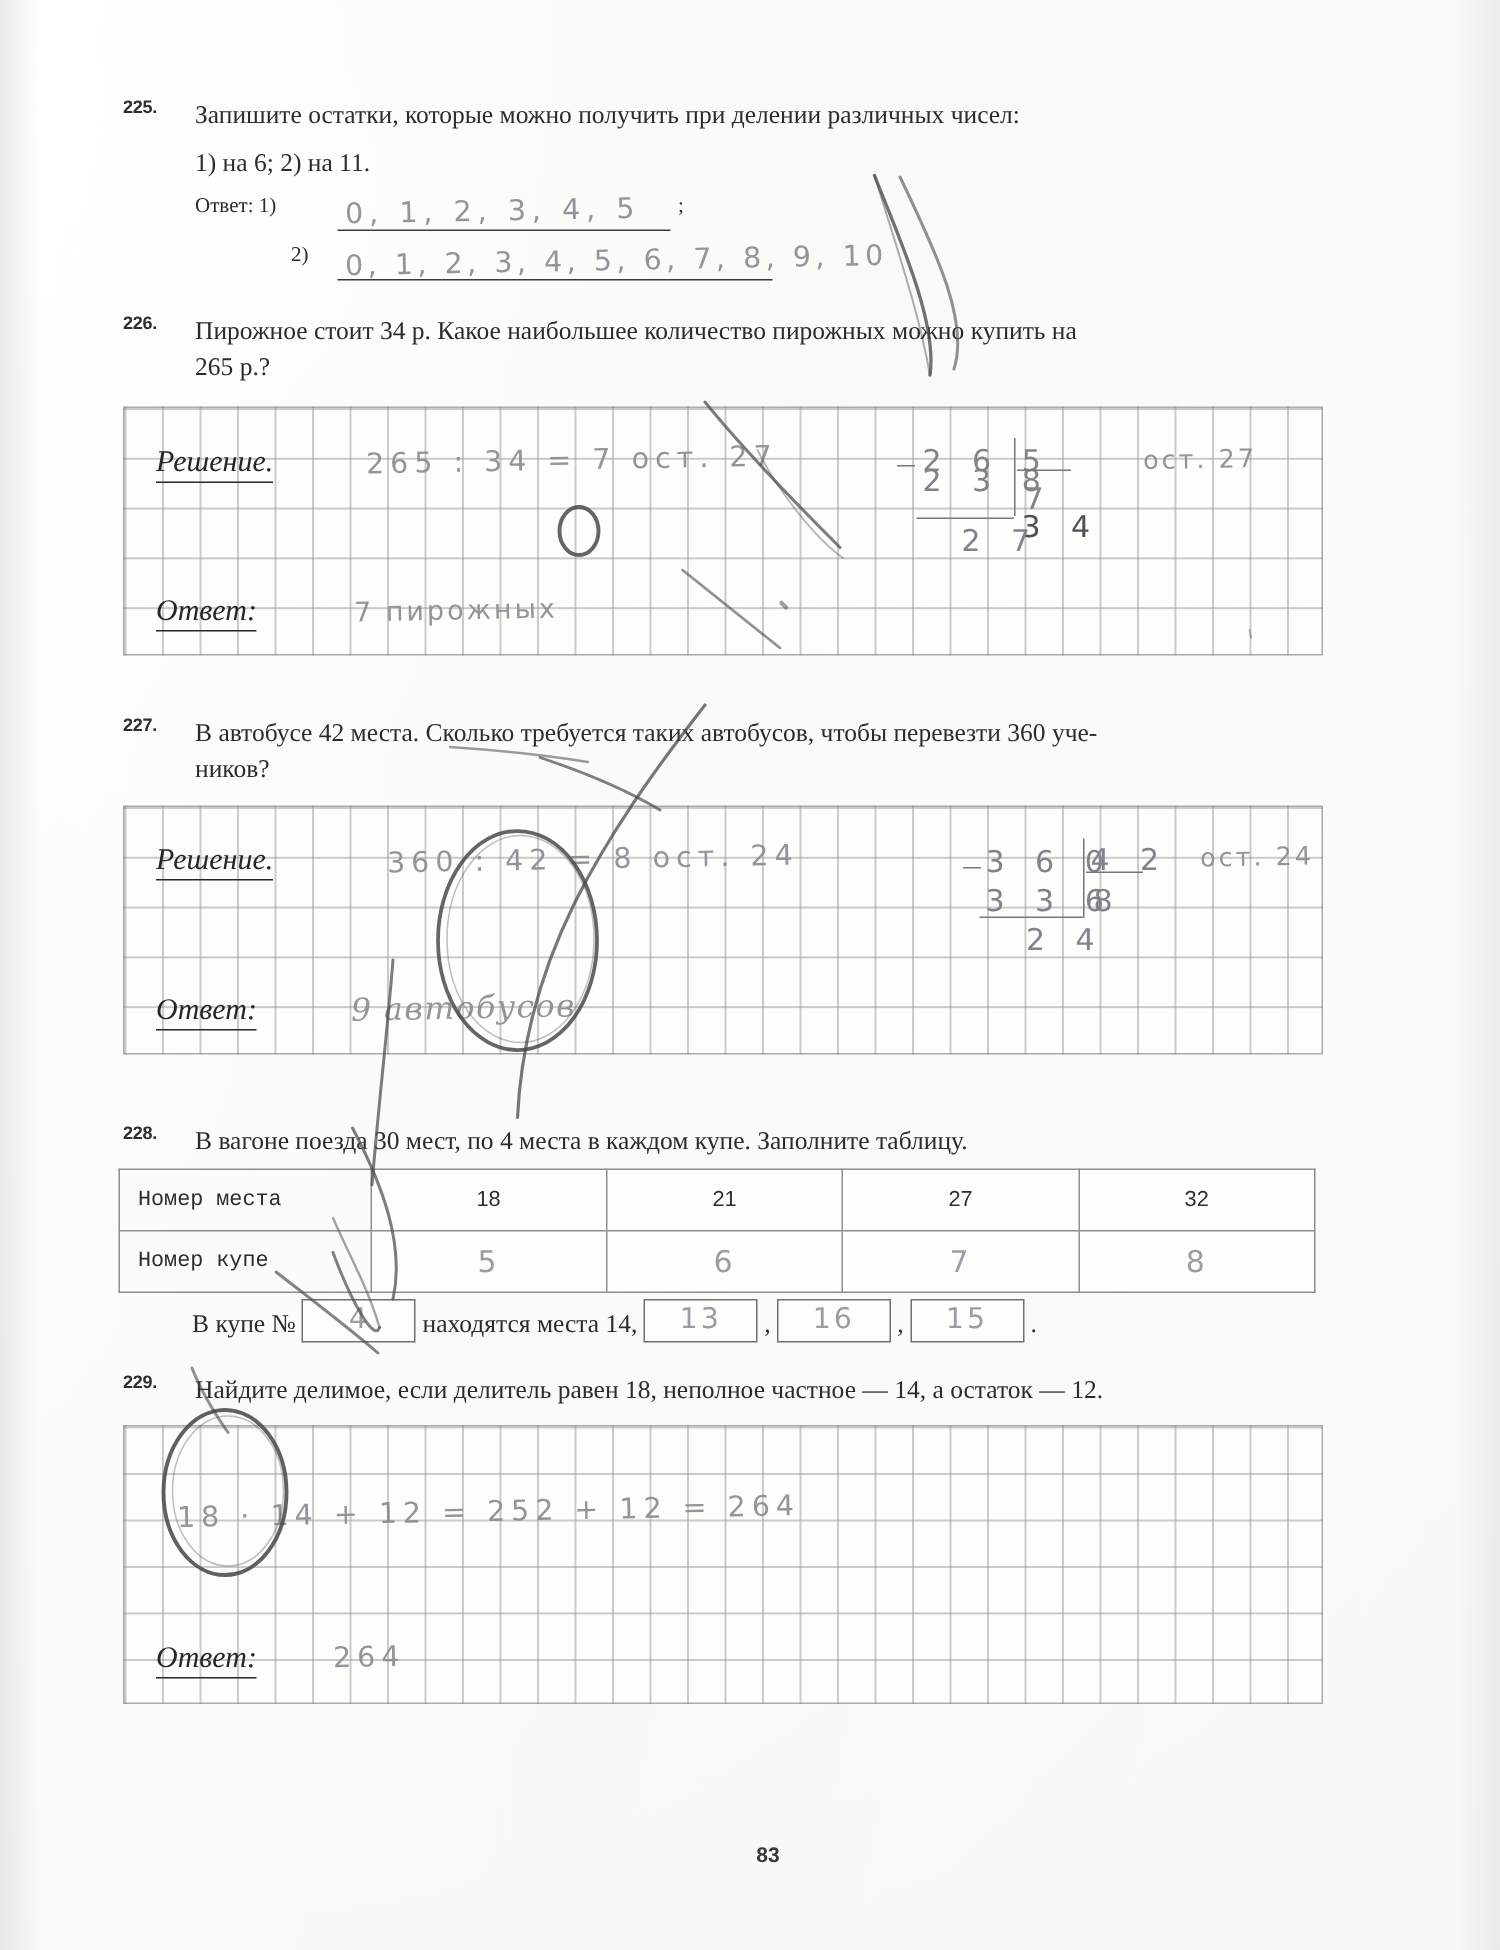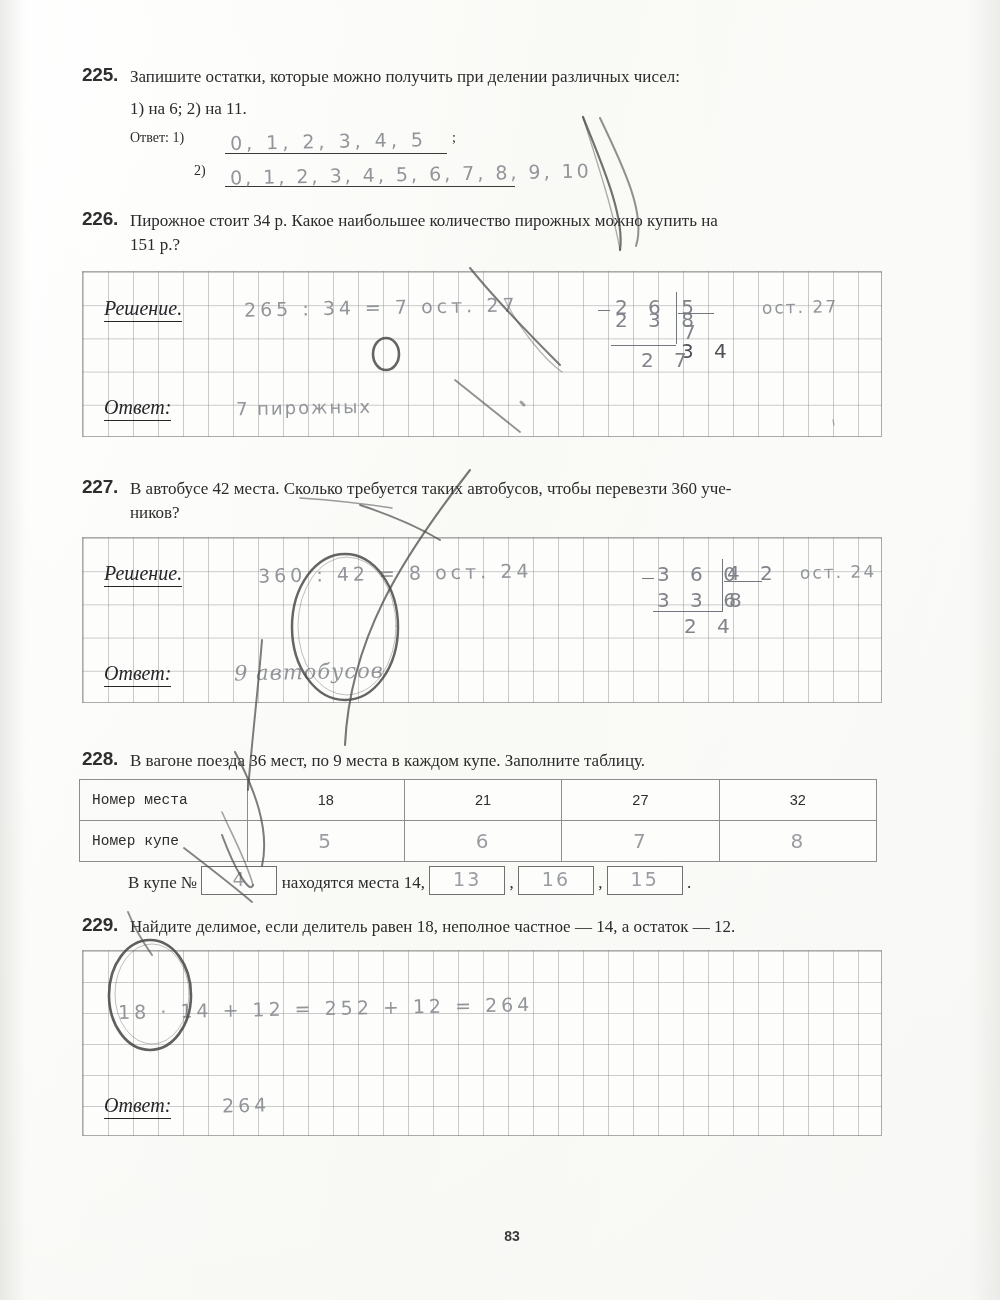--- a/index.html
+++ b/index.html
@@ -30,21 +30,21 @@
   .edge-shadow-r{
     position:absolute;top:0;right:0;width:30px;height:1300px;
     background:linear-gradient(270deg, rgba(205,205,200,.30), rgba(255,255,255,0));
     pointer-events:none;
   }
 
   
   .prob{position:absolute;}
   .num{
     position:absolute;left:0;top:0;
-    font-weight:bold;font-size:19px;
+    font-weight:bold;font-size:12px;
     font-family:"Liberation Sans", sans-serif;
     letter-spacing:-.2px;
     color:#2e2e2e;
   }
   .ptext{
     position:absolute;left:48px;top:0;
     font-size:17px;line-height:25px;
     width:800px;
     color:#2b2b2b;
   }
@@ -167,21 +167,21 @@
     <div class="ansline" style="left:143px;top:122px;width:290px;"></div>
     <div class="hw" style="left:148px;top:99px;font-size:19px;letter-spacing:3px;">0, 1, 2, 3, 4, 5, 6, 7, 8, 9, 10</div>
   </div>
 
   <div class="prob" style="left:82px;top:208px;width:830px;">
     <span class="num">226.</span>
     <div class="ptext">
       <span>Пирожное стоит 34 р. Какое наибольшее количество пирожных можно купить на</span>
     </div>
     <div class="ptext" style="top:24px;">
-      <span>151 р.?</span>
+      <span>265 р.?</span>
     </div>
   </div>
 
   <div class="gridbox" style="left:82px;top:271px;width:800px;height:166px;background-size:25px 33.2px;"></div>
   <div class="boxlabel ul" style="left:104px;top:297px;">Решение.</div>
   <div class="boxlabel ul" style="left:104px;top:396px;">Ответ:</div>
   <div class="hw" style="left:244px;top:296px;font-size:19px;letter-spacing:4px;">265 : 34 = 7  ост. 27</div>
   <div class="hw" style="left:236px;top:397px;font-size:18px;letter-spacing:2px;">7 пирожных</div>
 
   <div class="ld" style="left:615px;top:295px;">2 6 5</div>
@@ -218,21 +218,21 @@
   <div class="ld" style="left:684px;top:614px;">2 4</div>
   <div class="ld-v" style="left:722px;top:559px;height:52px;"></div>
   <div class="ld-h" style="left:653px;top:611px;width:70px;"></div>
   <div class="ld-h" style="left:724px;top:581px;width:38px;"></div>
   <div class="ld-minus" style="left:642px;top:578px;"></div>
   <div class="hw sm" style="left:800px;top:562px;letter-spacing:2px;font-size:17px;">ост. 24</div>
 
   <div class="prob" style="left:82px;top:748px;width:830px;">
     <span class="num">228.</span>
     <div class="ptext">
-      <span>В вагоне поезда 36 мест, по 9 места в каждом купе. Заполните таблицу.</span>
+      <span>В вагоне поезда 30 мест, по 4 места в каждом купе. Заполните таблицу.</span>
     </div>
   </div>
 
   <table class="tbl" style="left:79px;top:779px;width:798px;">
     <tbody>
         <tr>
       <td class="hd">Номер места</td>
       <td class="val">18</td>
       <td class="val">21</td>
       <td class="val">27</td>

